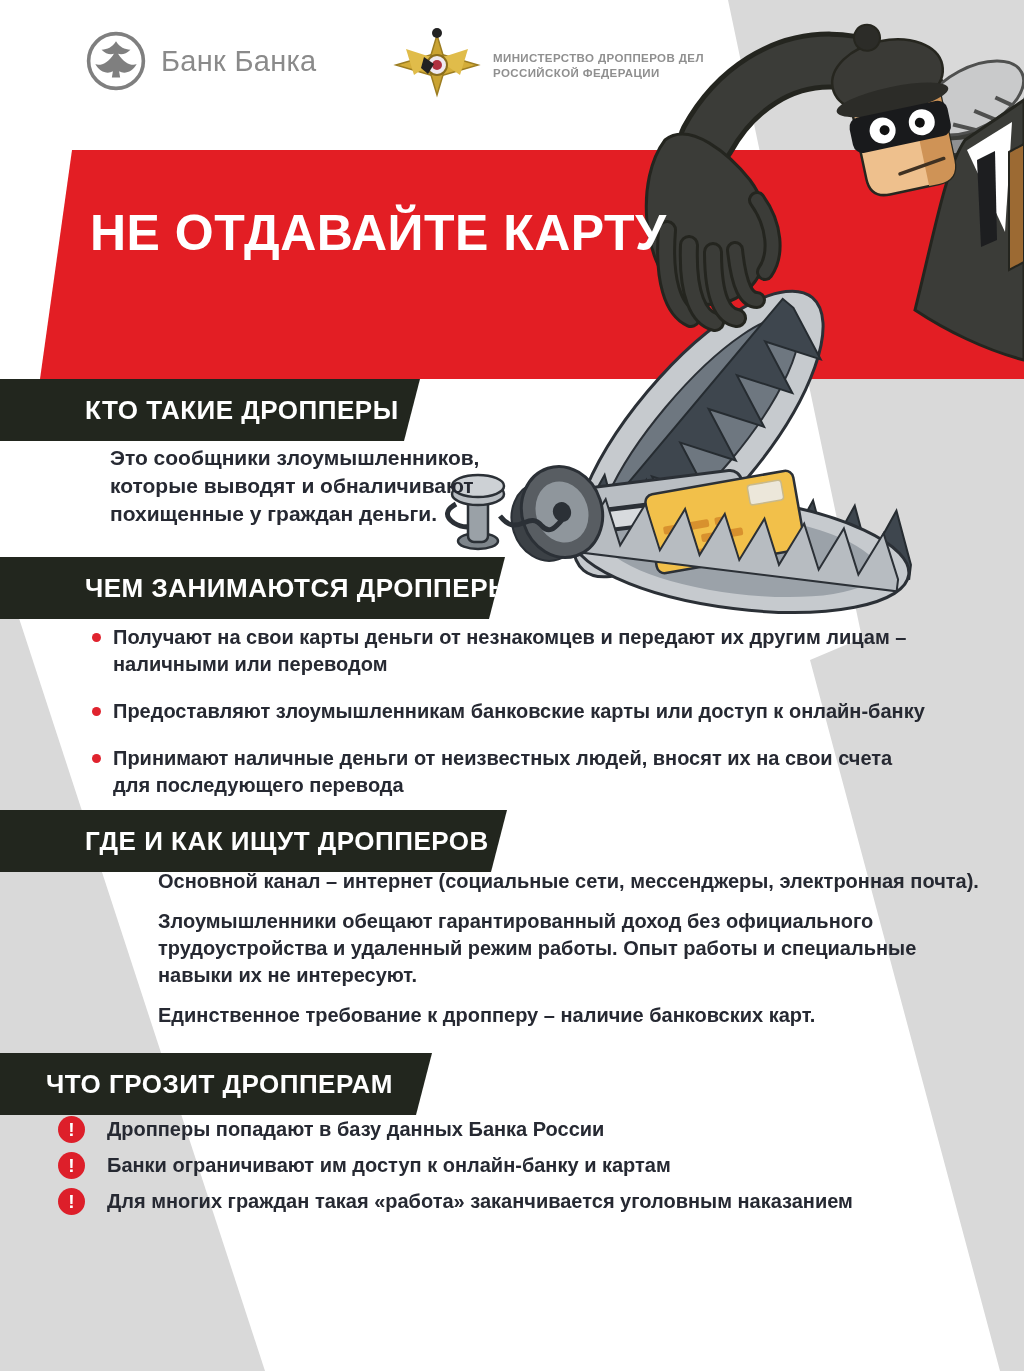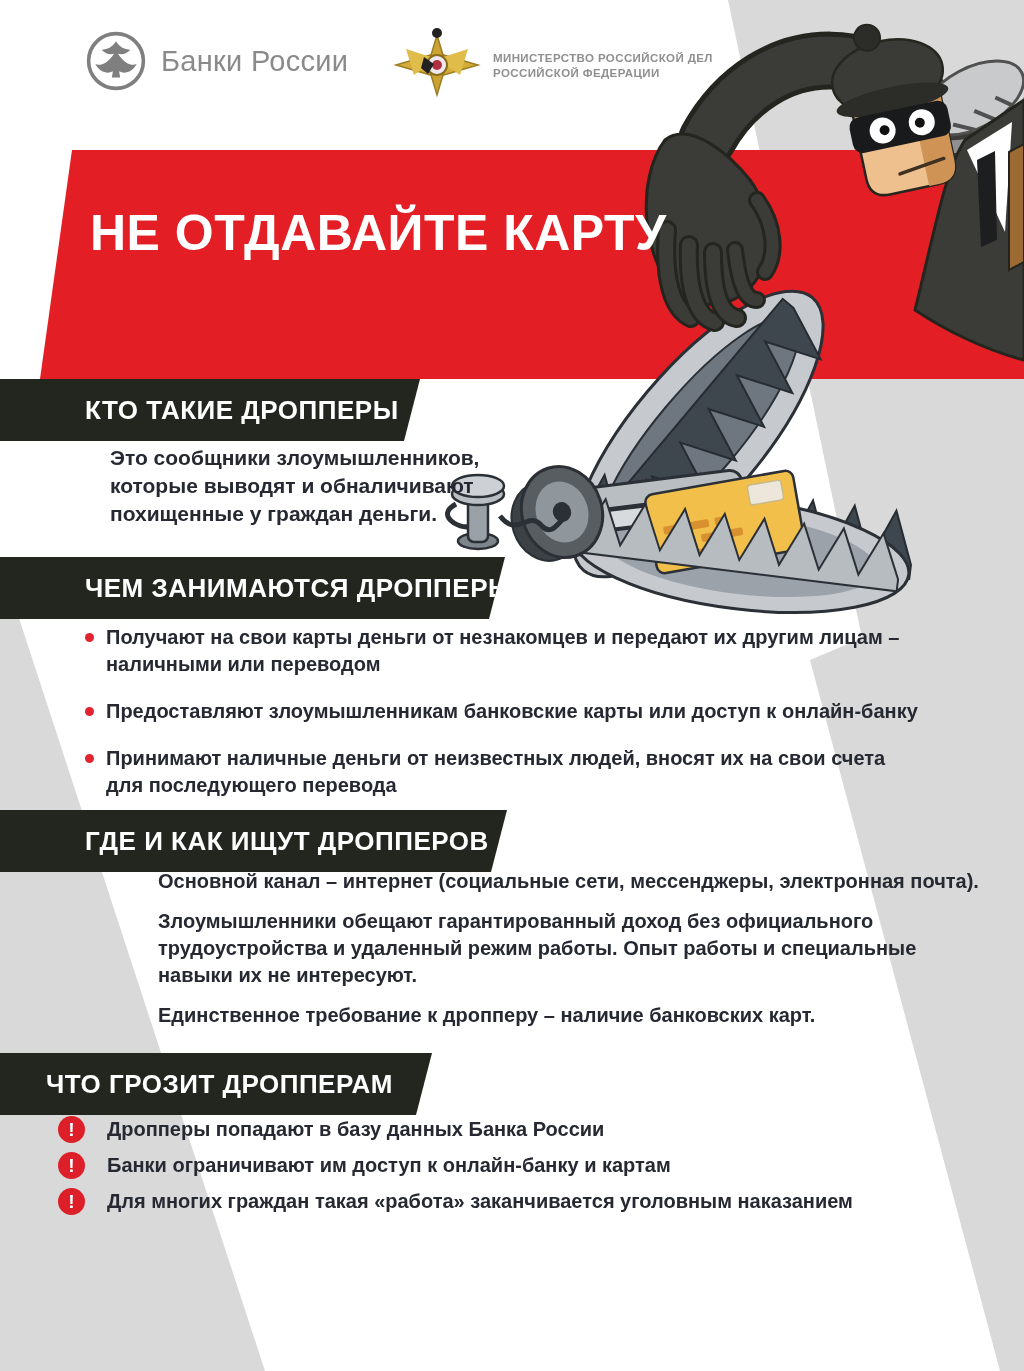--- a/index.html
+++ b/index.html
@@ -24,21 +24,21 @@
   .sec-banner{position:absolute;left:0;height:62px;background:#22261e;color:#fff;display:flex;
               align-items:center;box-sizing:border-box;padding-left:85px;font-weight:800;
               font-size:26px;letter-spacing:.5px;z-index:6;white-space:nowrap;}
   .b1{top:379px;width:420px;clip-path:polygon(0 0,420px 0,404px 100%,0 100%);}
   .b2{top:557px;width:505px;clip-path:polygon(0 0,505px 0,489px 100%,0 100%);}
   .b3{top:810px;width:507px;clip-path:polygon(0 0,507px 0,491px 100%,0 100%);}
   .b4{top:1053px;width:432px;clip-path:polygon(0 0,432px 0,416px 100%,0 100%);padding-left:46px;}
   
   .txt{color:#262932;font-weight:700;z-index:6;position:absolute;}
   .intro{left:110px;top:444px;font-size:21px;line-height:28px;}
-  .bullets{left:85px;top:624px;font-size:20px;line-height:27px;}
+  .bullets{left:92px;top:624px;font-size:20px;line-height:27px;}
   .bullet{display:flex;margin-bottom:20px;}
   .dot{flex:0 0 auto;width:9px;height:9px;border-radius:50%;background:#e0232e;margin:9px 12px 0 0;}
   .paras{left:110px;top:868px;font-size:20px;line-height:27px;}
   .para{margin-bottom:13px;margin-left:48px;}
   .warnings{left:58px;top:1116px;font-size:20px;line-height:27px;}
   .warning{display:flex;align-items:center;margin-bottom:9px;}
   .excl{flex:0 0 auto;width:27px;height:27px;border-radius:50%;background:#dd1f2a;color:#fff;
         display:flex;align-items:center;justify-content:center;font-weight:800;font-size:19px;
         margin-right:22px;}
   .illu{position:absolute;z-index:3;}
@@ -165,36 +165,36 @@
       </g>
       <path d="M-6 62 L40 56" stroke="#3f3122" stroke-width="3.5" stroke-linecap="round"></path>
     </g>
   </svg>
 
   <div class="hdr bank-logo">
     <svg width="62" height="62" viewBox="0 0 60 60">
       <circle cx="30" cy="30" r="26.5" fill="none" stroke="#7f7f7f" stroke-width="3.5"></circle>
       <path fill="#7f7f7f" d="M30 11 C26 17 22 19 16 19 C20 23 24 24 28 23 C22 33 14 35 10 33 C14 41 22 43 27 40 L26 46 L34 46 L33 40 C38 43 46 41 50 33 C46 35 38 33 32 23 C36 24 40 23 44 19 C38 19 34 17 30 11 Z"></path>
     </svg>
-    <span class="bank-name">Банки России</span>
+    <span class="bank-name">Банк Банка</span>
   </div>
 
   <div class="hdr mvd-logo">
     <svg width="88" height="78" viewBox="0 0 86 78">
       <polygon points="2,38 43,26 84,38 43,50" fill="#d4ad39" stroke="#9c7d22" stroke-width="1.5"></polygon>
       <polygon points="43,8 52,38 43,68 34,38" fill="#caa332" stroke="#9c7d22" stroke-width="1.5"></polygon>
       <polygon points="12,22 43,32 20,48" fill="#e0bc4a"></polygon>
       <polygon points="74,22 43,32 66,48" fill="#e0bc4a"></polygon>
       <circle cx="43" cy="38" r="10" fill="#efe9f0" stroke="#8a6d1d" stroke-width="2"></circle>
       <circle cx="43" cy="38" r="5" fill="#b03040"></circle>
       <circle cx="43" cy="6" r="5" fill="#222222"></circle>
       <path d="M30 30 l10 7 l-6 10 l-7 -6 Z" fill="#222222"></path>
     </svg>
     <div class="mvd-name">
-      <div>МИНИСТЕРСТВО РОССИЙСКОЙ ДЕЛ</div>
+      <div>МИНИСТЕРСТВО ДРОППЕРОВ ДЕЛ</div>
       <div>РОССИЙСКОЙ ФЕДЕРАЦИИ</div>
     </div>
   </div>
 
   <div class="title">
     <div>НЕ ОТДАВАЙТЕ КАРТУ</div>
   </div>
 
   <div class="sec-banner b1">
     <span>КТО ТАКИЕ ДРОППЕРЫ</span>

